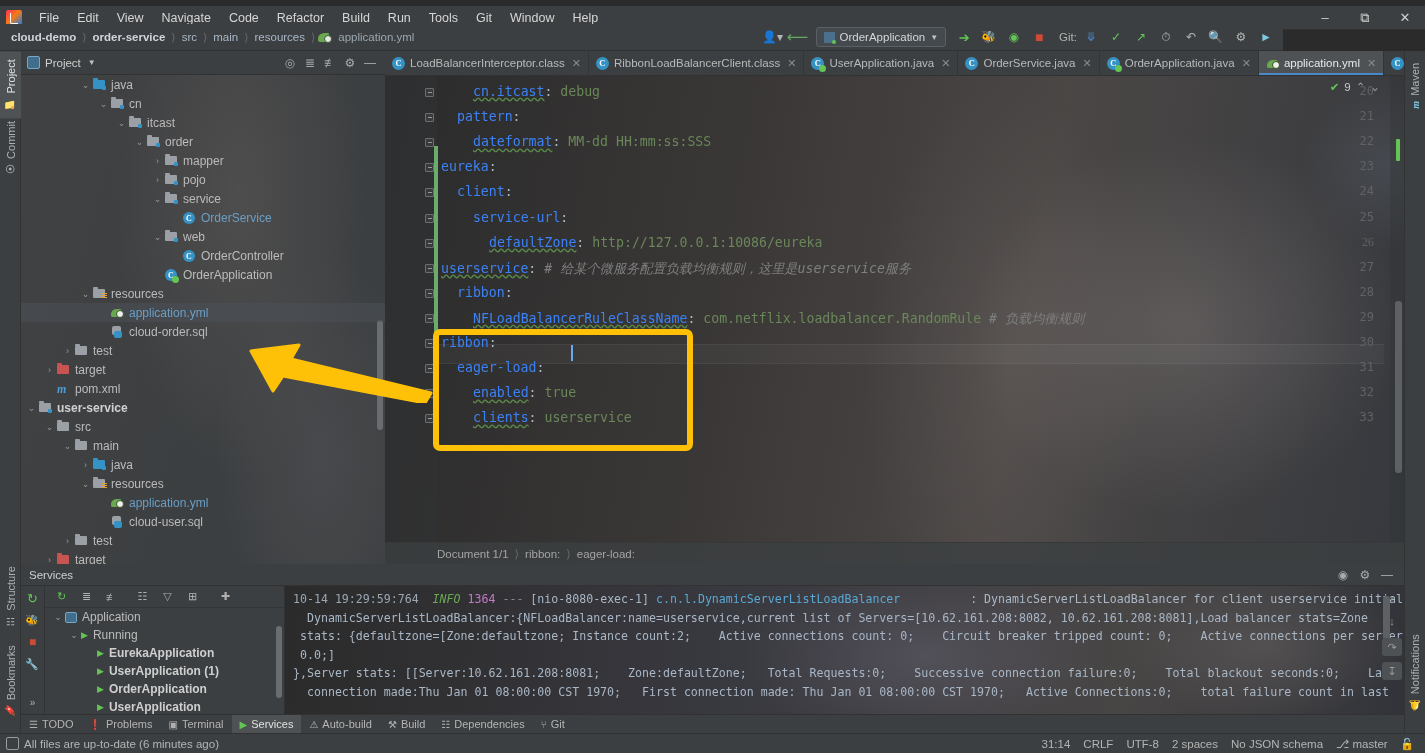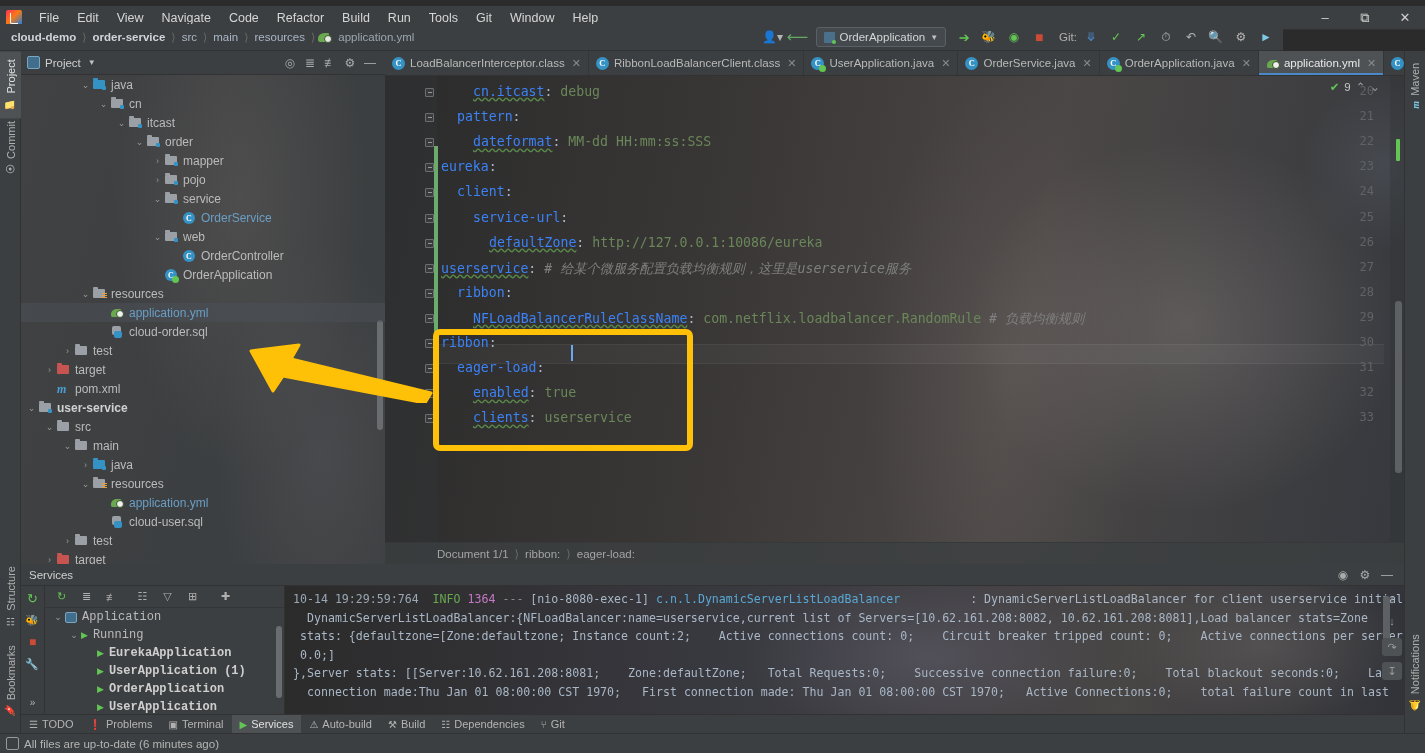--- a/index.html
+++ b/index.html
@@ -282,40 +282,40 @@
   }
   .svc-tb-ico { width: 17px; height: 16px; display: flex; align-items: center; justify-content: center; font-size: 11px; color: #b0b0b0; }
   .svc-tree { width: 240px; background: #3c3f41; position: relative; border-right: 1px solid #2f3133; }
   .svc-tree-toolbar {
     height: 22px; display: flex; align-items: center; gap: 8px; padding-left: 8px;
     border-bottom: 1px solid rgba(0,0,0,0.15);
   }
   .svc-row { display: flex; align-items: center; height: 18px; font-size: 12px; padding-left: 6px; }
   .svc-row .arrow { width: 14px; color: #9a9a9a; font-size: 9px; }
   .run-tri { color: #62c554; font-size: 9px; margin-right: 5px; }
-  .svc-label { color: #bbb; font-family: Liberation Mono, monospace; }
+  .svc-label { color: #bbb; }
   .svc-label.bold { font-weight: bold; color: #cfcfcf; }
   .svc-scroll { position: absolute; right: 2px; top: 40px; width: 6px; height: 72px; background: #6a6d6f; border-radius: 3px; }
 
   .console {
     flex: 1; background: #2b2b2b; position: relative; overflow: hidden;
   }
   .console-bg {
     position: absolute; inset: 0;
     background:
       radial-gradient(ellipse 260px 120px at 640px 70px, rgba(120,120,140,0.30), transparent 70%),
       radial-gradient(ellipse 200px 110px at 980px 60px, rgba(150,140,135,0.25), transparent 70%),
       linear-gradient(95deg, rgba(43,43,43,1) 0%, rgba(58,58,66,0.92) 40%, rgba(80,76,76,0.8) 75%, rgba(50,52,58,0.95) 100%);
   }
   .cline {
     position: absolute; left: 8px; font-family: "DejaVu Sans Mono", monospace;
     font-size: 11.6px; color: #a9b7c6; white-space: pre;
   }
   .c-time { color: #9aa7b4; }
-  .c-info { color: #68a851; }
+  .c-info { color: #68a851; font-style: italic; }
   .c-pid { color: #c678c6; }
   .c-dash { color: #8a8a8a; }
   .c-thread { color: #a9b7c6; }
   .c-logger { color: #59a8d4; }
   .console-right { position: absolute; right: 0; top: 0; width: 26px; height: 100%; }
   .con-scroll { position: absolute; right: 14px; top: 10px; width: 7px; height: 44px; background: #5e6164; border-radius: 3px; }
   .con-btn { position: absolute; right: 2px; width: 20px; height: 18px; display:flex; align-items:center; justify-content:center; color:#9a9a9a; font-size:11px; }
 
   
   .tw-bar {
@@ -711,21 +711,21 @@
           <div class="code-line" style="top: 58.2px; padding-left: 32px;"><span class="key wave">dateformat</span><span style="color:#a9b7c6">:</span><span class="val"> MM-dd HH:mm:ss:SSS</span></div>
           <div class="lineno" style="top: 83.3px;">23</div>
           <div class="foldmark" style="top: 87.3px;"></div>
           <div class="code-line" style="top: 83.3px; padding-left: 0px;"><span class="key">eureka</span><span style="color:#a9b7c6">:</span></div>
           <div class="lineno" style="top: 108.4px;">24</div>
           <div class="foldmark" style="top: 112.4px;"></div>
           <div class="code-line" style="top: 108.4px; padding-left: 16px;"><span class="key">client</span><span style="color:#a9b7c6">:</span></div>
           <div class="lineno" style="top: 133.5px;">25</div>
           <div class="foldmark" style="top: 137.5px;"></div>
           <div class="code-line" style="top: 133.5px; padding-left: 32px;"><span class="key">service-url</span><span style="color:#a9b7c6">:</span></div>
-          <div class="lineno" style="top: 158.6px;">26</div>
+          <div class="lineno" style="top: 158.6px; font-family: Liberation Serif, serif;">26</div>
           <div class="foldmark" style="top: 162.6px;"></div>
           <div class="code-line" style="top: 158.6px; padding-left: 48px;"><span class="key wave">defaultZone</span><span style="color:#a9b7c6">:</span><span class="val"> http://127.0.0.1:10086/eureka</span></div>
           <div class="lineno" style="top: 183.7px;">27</div>
           <div class="foldmark" style="top: 187.7px;"></div>
           <div class="code-line" style="top: 183.7px; padding-left: 0px; text-align: right;"><span class="key wave">userservice</span><span style="color:#a9b7c6">:</span><span class="val"> </span><span class="cmt"># 给某个微服务配置负载均衡规则，这里是userservice服务</span></div>
           <div class="lineno" style="top: 208.8px;">28</div>
           <div class="foldmark" style="top: 212.8px;"></div>
           <div class="code-line" style="top: 208.8px; padding-left: 16px;"><span class="key">ribbon</span><span style="color:#a9b7c6">:</span></div>
           <div class="lineno" style="top: 233.9px;">29</div>
           <div class="foldmark" style="top: 237.9px;"></div>
@@ -884,15 +884,27 @@
         <span style="font-size:10px;color:#b0b0b0;">⑂</span>
         <span>Git</span>
       </div>
     </div>
 
   <div class="statusbar">
     <div class="sb-left">
       <span class="sb-ico"></span>
       <span>All files are up-to-date (6 minutes ago)</span>
     </div>
+    <div class="sb-right">
+      <span>31:14</span>
+      <span>CRLF</span>
+      <span>UTF-8</span>
+      <span>2 spaces</span>
+      <span>No JSON schema</span>
+      <span>
+        <span style="color:#b4b4b4;">⎇</span>
+        <span>master</span>
+      </span>
+      <span>🔓</span>
+    </div>
   </div>
 
 </div>
 
 </body></html>

